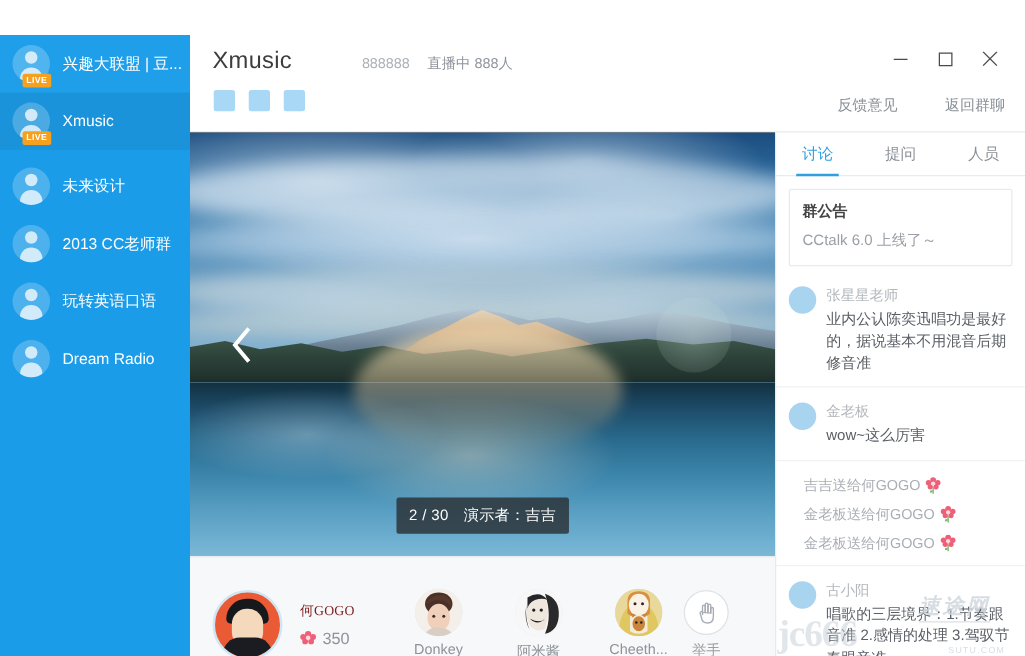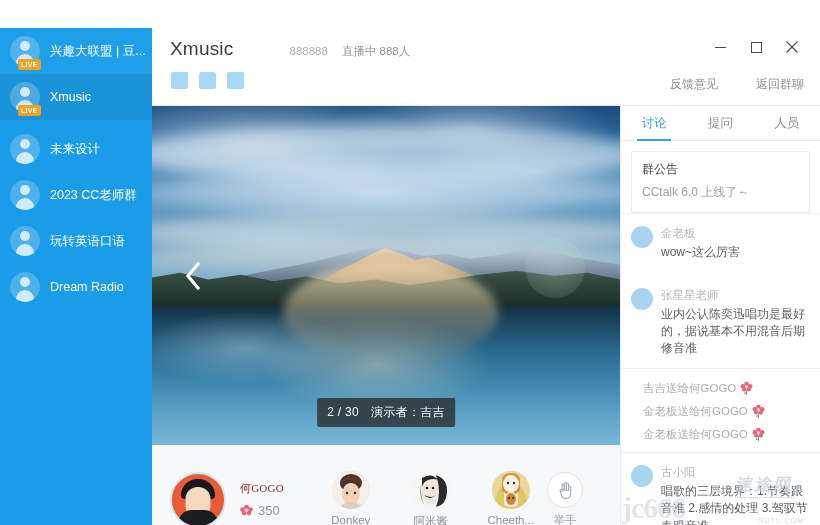--- a/index.html
+++ b/index.html
@@ -371,21 +371,21 @@
     padding: 0 0 0 0;
   }
   .notice {
     margin: 10px 10px 0 10px;
     border: 1px solid #e8eaed;
     border-radius: 2px;
     padding: 9px 10px 12px;
     background: #fff;
     min-height: 62px;
   }
-  .notice-title { font-size: 12px; color: #444; font-weight: normal; margin-bottom: 6px; }
+  .notice-title { font-size: 12px; color: #444; font-weight: bold; margin-bottom: 6px; }
   .notice-body { font-size: 12px; color: #9aa0a6; line-height: 1.35; }
 
   .msg {
     display: flex;
     padding: 12px 10px 10px 10px;
     border-top: 1px solid #f0f1f3;
   }
   .msg:first-of-type { border-top: none; }
   .msg-av {
     width: 22px; height: 22px; border-radius: 50%;
@@ -468,21 +468,21 @@
           <div class="body"></div>
       </div>
       <div class="side-label">未来设计</div>
     </div>
 
     <div class="side-item">
       <div class="side-avatar">
         <div class="head"></div>
           <div class="body"></div>
       </div>
-      <div class="side-label">2023 CC老师群</div>
+      <div class="side-label">2013 CC老师群</div>
     </div>
 
     <div class="side-item">
       <div class="side-avatar">
         <div class="head"></div>
           <div class="body"></div>
       </div>
       <div class="side-label">玩转英语口语</div>
     </div>
 
@@ -670,33 +670,33 @@
           <div class="chat-tab">人员</div>
         </div>
 
         <div class="chat-scroll">
 
           <div class="notice">
             <div class="notice-title">群公告</div>
             <div class="notice-body">CCtalk 6.0 上线了～</div>
           </div>
 
+          <div class="msg" style="border-top:none;padding-top:16px;">
+            <div class="msg-av"></div>
+            <div class="msg-body">
+              <div class="msg-user">张星星老师</div>
+              <div class="msg-text">业内公认陈奕迅唱功是最好的，据说基本不用混音后期修音准</div>
+            </div>
+          </div>
+
           <div class="msg">
             <div class="msg-av"></div>
             <div class="msg-body">
               <div class="msg-user">金老板</div>
               <div class="msg-text">wow~这么厉害</div>
-            </div>
-          </div>
-
-          <div class="msg" style="border-top:none;padding-top:16px;">
-            <div class="msg-av"></div>
-            <div class="msg-body">
-              <div class="msg-user">张星星老师</div>
-              <div class="msg-text">业内公认陈奕迅唱功是最好的，据说基本不用混音后期修音准</div>
             </div>
           </div>
 
           <div class="gifts">
             <div class="gift-row">
               <span class="gtext">吉吉送给何GOGO</span>
               <span class="flower">
                 <svg width="13" height="15" viewBox="0 0 13 15">
                   <g fill="#ee5f78">
                       <circle cx="6.5" cy="3" r="2.3"></circle>

